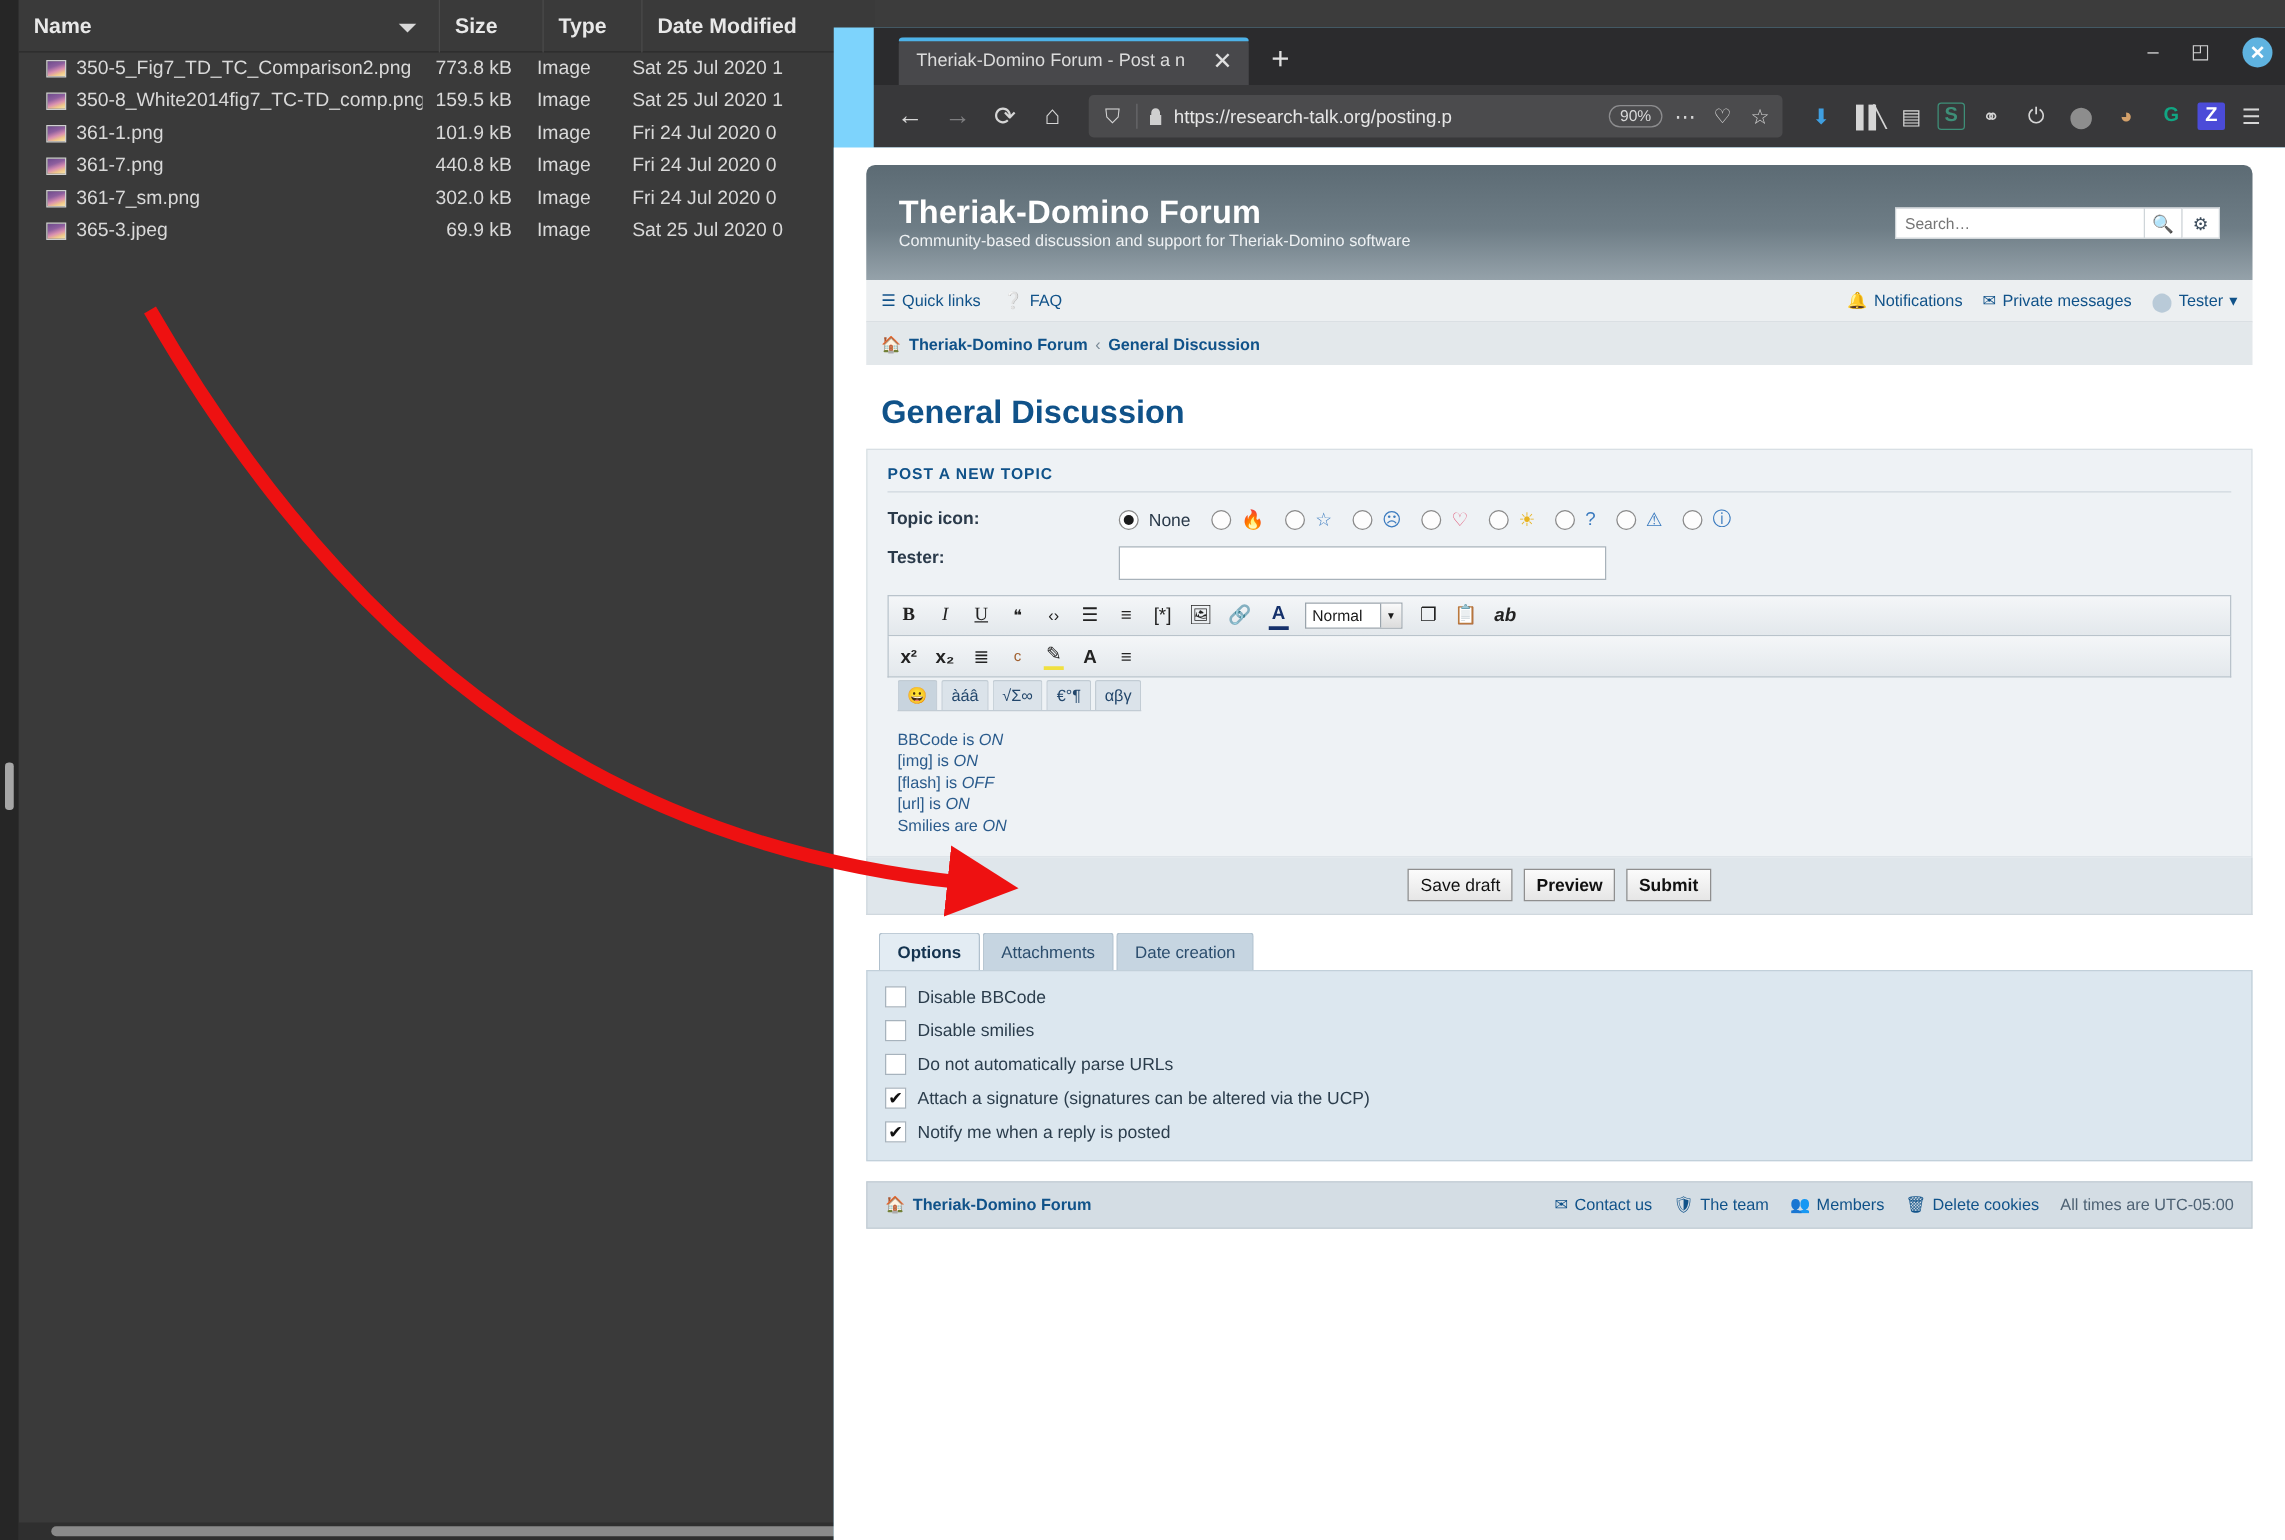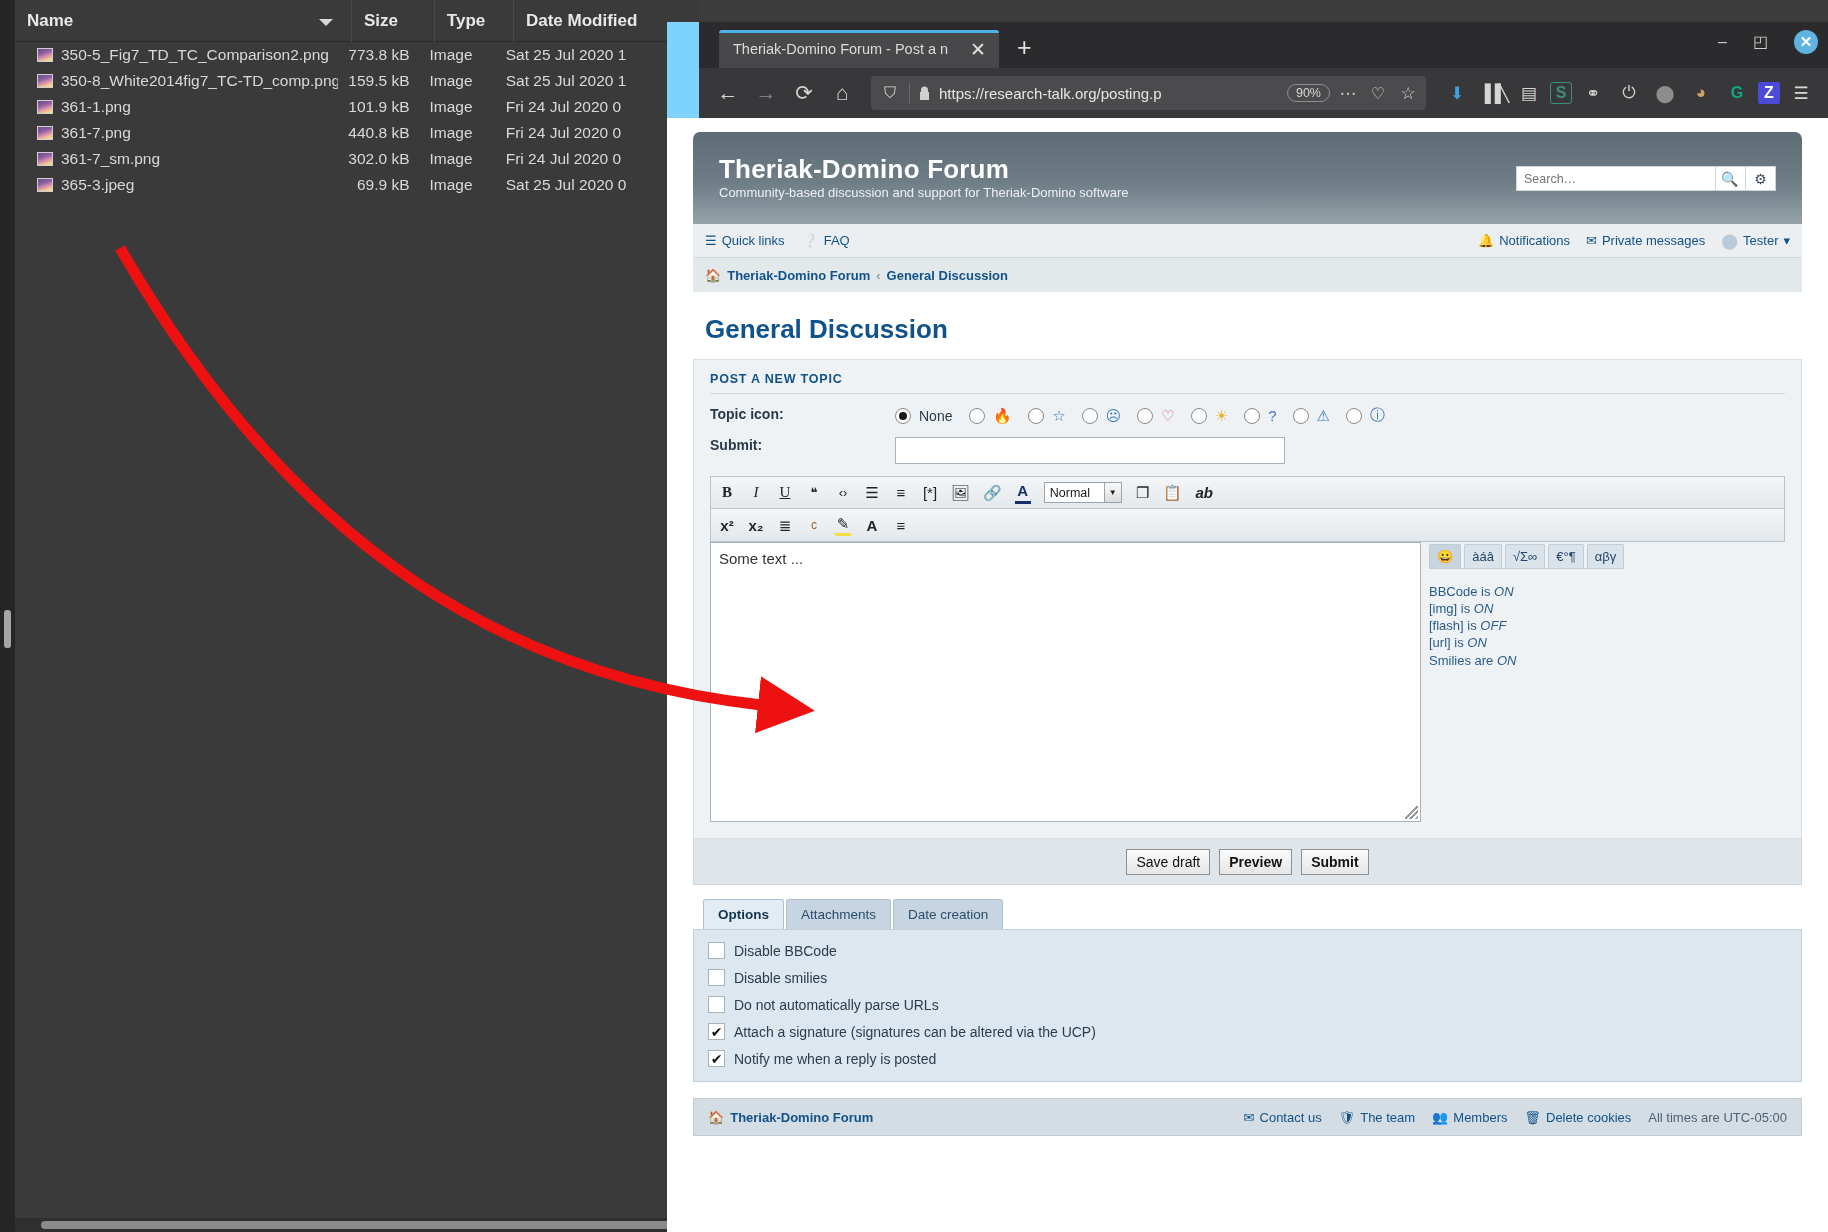--- a/index.html
+++ b/index.html
@@ -523,21 +523,21 @@
               <span class="radio"></span>
               <span class="topic-ic" style="color: rgb(59, 123, 191);">?</span>
               <span class="radio"></span>
               <span class="topic-ic" style="color: rgb(59, 123, 191);">⚠</span>
               <span class="radio"></span>
               <span class="topic-ic" style="color: rgb(59, 123, 191);">ⓘ</span>
             </div>
         </div>
 
         <div class="field-row">
-          <div class="field-label">Submit:</div>
+          <div class="field-label">Tester:</div>
           <input id="subject-input" style="">
         </div>
 
         <div id="editor-wrap">
           <div class="bbtoolbar" id="bbrow1">
               <span class="bbbtn" style="font-weight: bold; font-family: &quot;Liberation Serif&quot;, serif;">B</span>
               <span class="bbbtn" style="font-style: italic; font-family: &quot;Liberation Serif&quot;, serif;">I</span>
               <span class="bbbtn" style="text-decoration: underline; font-family: &quot;Liberation Serif&quot;, serif;">U</span>
               <span class="bbbtn" style="font-size: 13px;">❝</span>
               <span class="bbbtn" style="font-size: 13px;">‹›</span>
@@ -558,24 +558,20 @@
           <div class="bbtoolbar" id="bbrow2">
               <span class="bbbtn" style="font-weight: bold;">x²</span>
               <span class="bbbtn" style="font-weight: bold;">x₂</span>
               <span class="bbbtn">≣</span>
               <span class="bbbtn" style="color: rgb(160, 96, 48); font-size: 12px;">c</span>
               <span class="bbbtn" style="border-bottom: 3px solid rgb(240, 224, 64); line-height: 0.9;">✎</span>
               <span class="bbbtn" style="font-weight: bold;">A</span>
               <span class="bbbtn">≡</span>
             </div>
           <div id="editor-row">
-            <div id="textarea-box">
-              <span>Some text ...</span>
-              <div id="resize-handle"></div>
-            </div>
             <div id="bbside">
               <div id="bbtabs">
                   <span class="bbtab active">😀</span>
                   <span class="bbtab">àáâ</span>
                   <span class="bbtab">√Σ∞</span>
                   <span class="bbtab">€°¶</span>
                   <span class="bbtab">αβγ</span>
                 </div>
               <div id="bbinfo">
                   <div><span>BBCode</span> <span>is</span> <i>ON</i></div>

